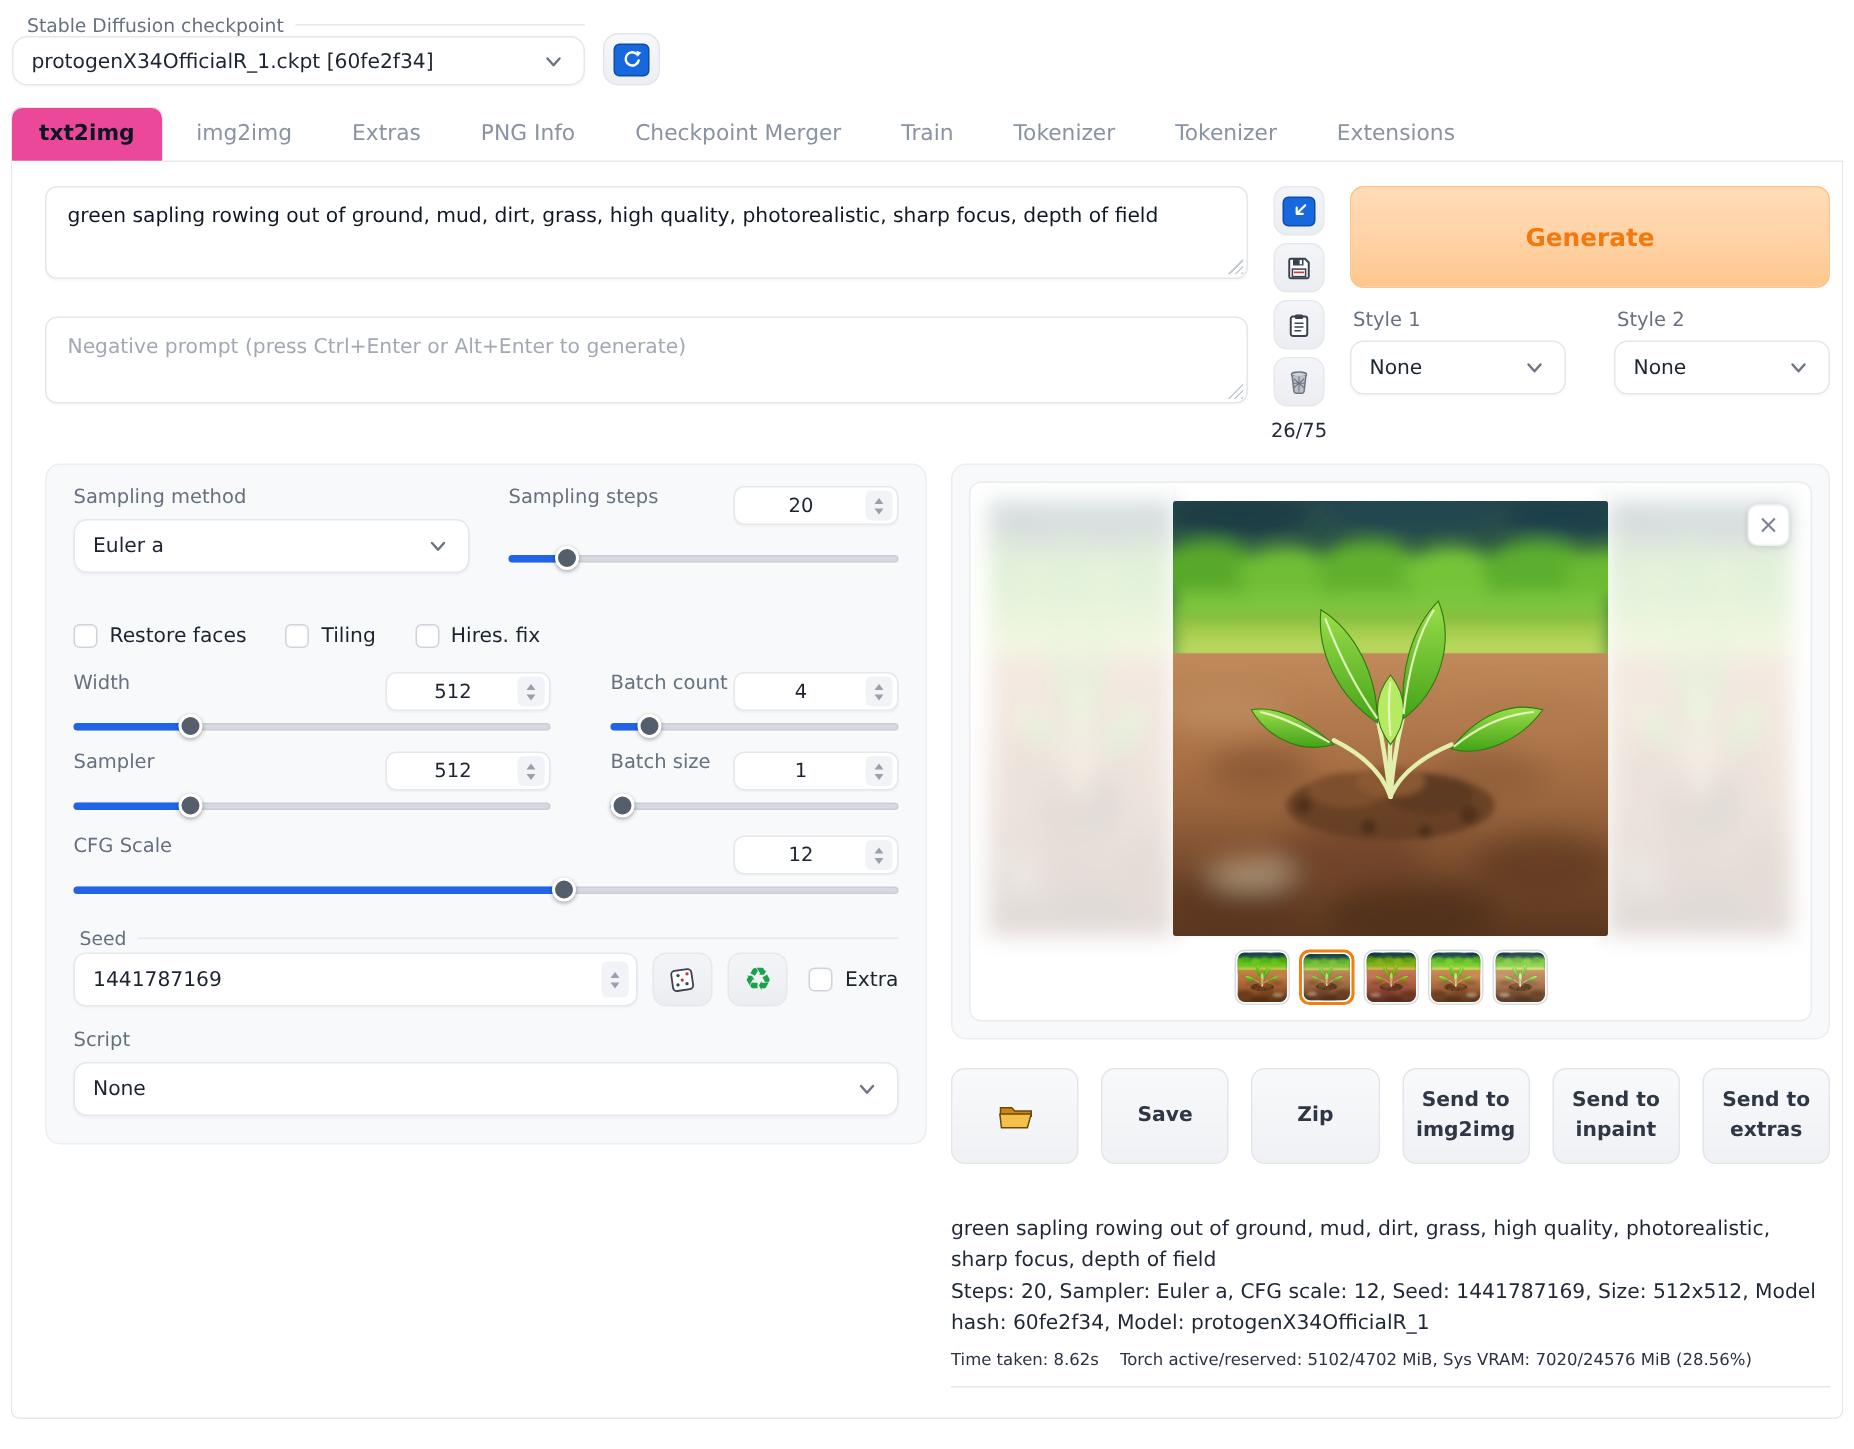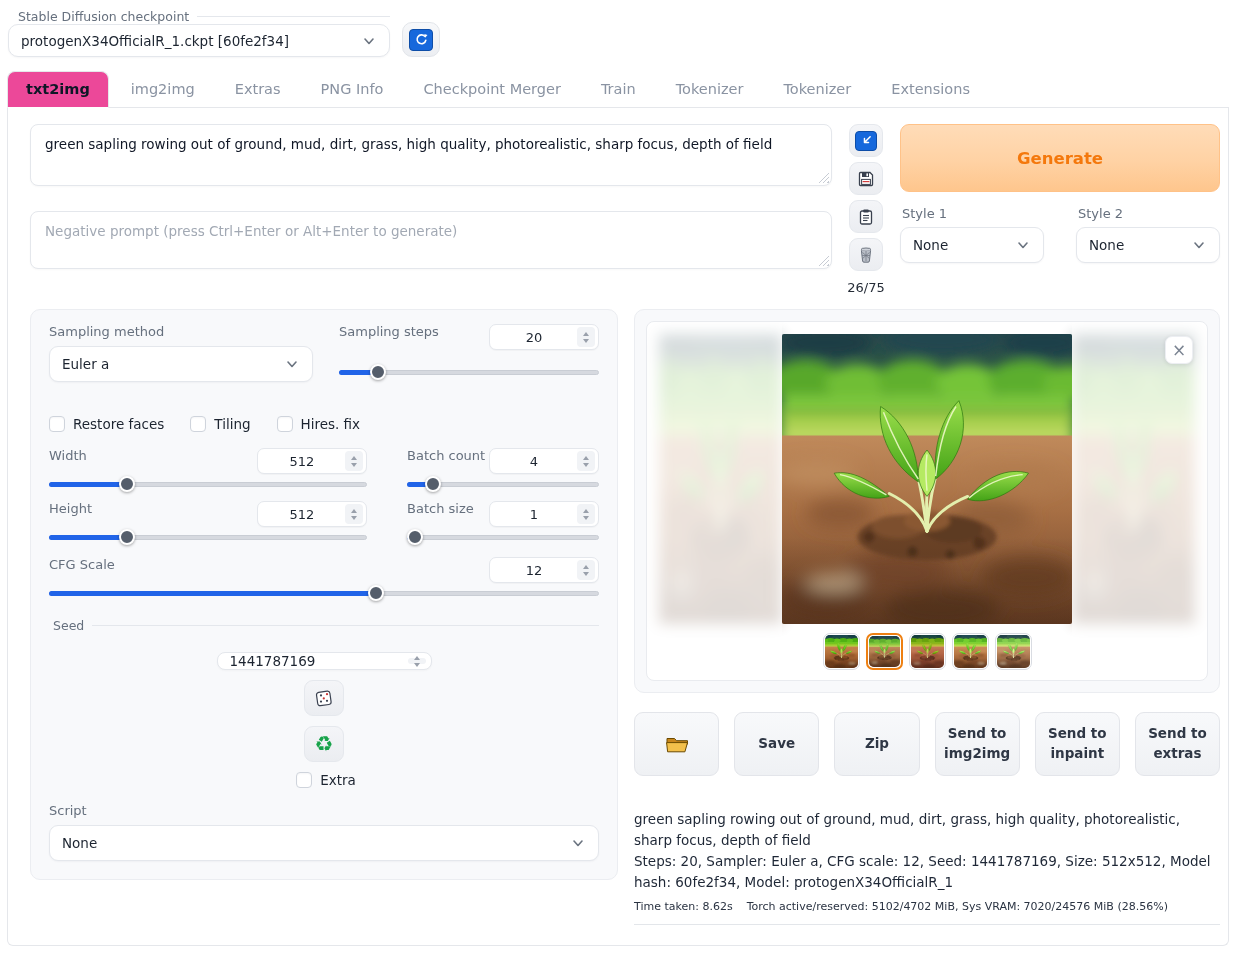--- a/index.html
+++ b/index.html
@@ -102,21 +102,21 @@
   .cb-item { display:flex; align-items:center; gap:8px; cursor:pointer; }
   .cb { width:16px; height:16px; border:1px solid #cfd4dc; border-radius:4px; background:#fff; flex:0 0 auto;
     box-shadow:inset 0 1px 2px rgba(16,24,40,.04); }
   .cb-label { font-size:13.5px; color:#1c2430; }
   .dims-row { display:flex; gap:40px; margin-top:16px; }
   .dim-left { flex:0 0 318px; }
   .dim-right { flex:1; min-width:0; }
   .dim-group + .dim-group { margin-top:9px; }
   .cfg-group { margin-top:12px; }
   .seed-group { margin-top:16px; }
-  .seed-row { display:flex; gap:10px; align-items:center; margin-top:19px;flex-direction:column; }
+  .seed-row { display:flex; gap:10px; align-items:center; margin-top:2px; }
   .seedwrap { position:relative; flex:1; height:36px; }
   .seedwrap input {
     width:100%; height:100%; border:1px solid #e4e7ec; border-radius:8px; background:#fff;
     font-family:inherit; font-size:13.5px; color:#1c2430; outline:none; padding:0 30px 0 12px;
     box-shadow:0 1px 2px rgba(16,24,40,.03);
   }
   .seedwrap .spin { right:6px; top:6px; bottom:6px; background:#f1f3f6; }
   .icon-btn {
     width:40px; height:36px; border:1px solid #e5e8ed; border-radius:9px; cursor:pointer;
     background:linear-gradient(180deg,#f4f5f8,#ebedf1); display:flex; align-items:center; justify-content:center;
@@ -431,21 +431,21 @@
               </div>
             </div>
             <div class="slider" style="margin-top:2px;">
               <div class="track"></div>
                 <div class="fill" style="width:24.5%"></div>
                 <div class="thumb" style="left:24.5%"></div>
             </div>
           </div>
           <div class="dim-group">
             <div class="num-line">
-              <div class="field-label">Height</div>
+              <div class="field-label">Sampler</div>
               <div class="numwrap">
                 <input value="512" style="">
                 <div class="spin">
                     <div class="tri-up"></div>
                     <div class="tri-dn"></div>
                   </div>
               </div>
             </div>
             <div class="slider" style="margin-top:2px;">
               <div class="track"></div>

